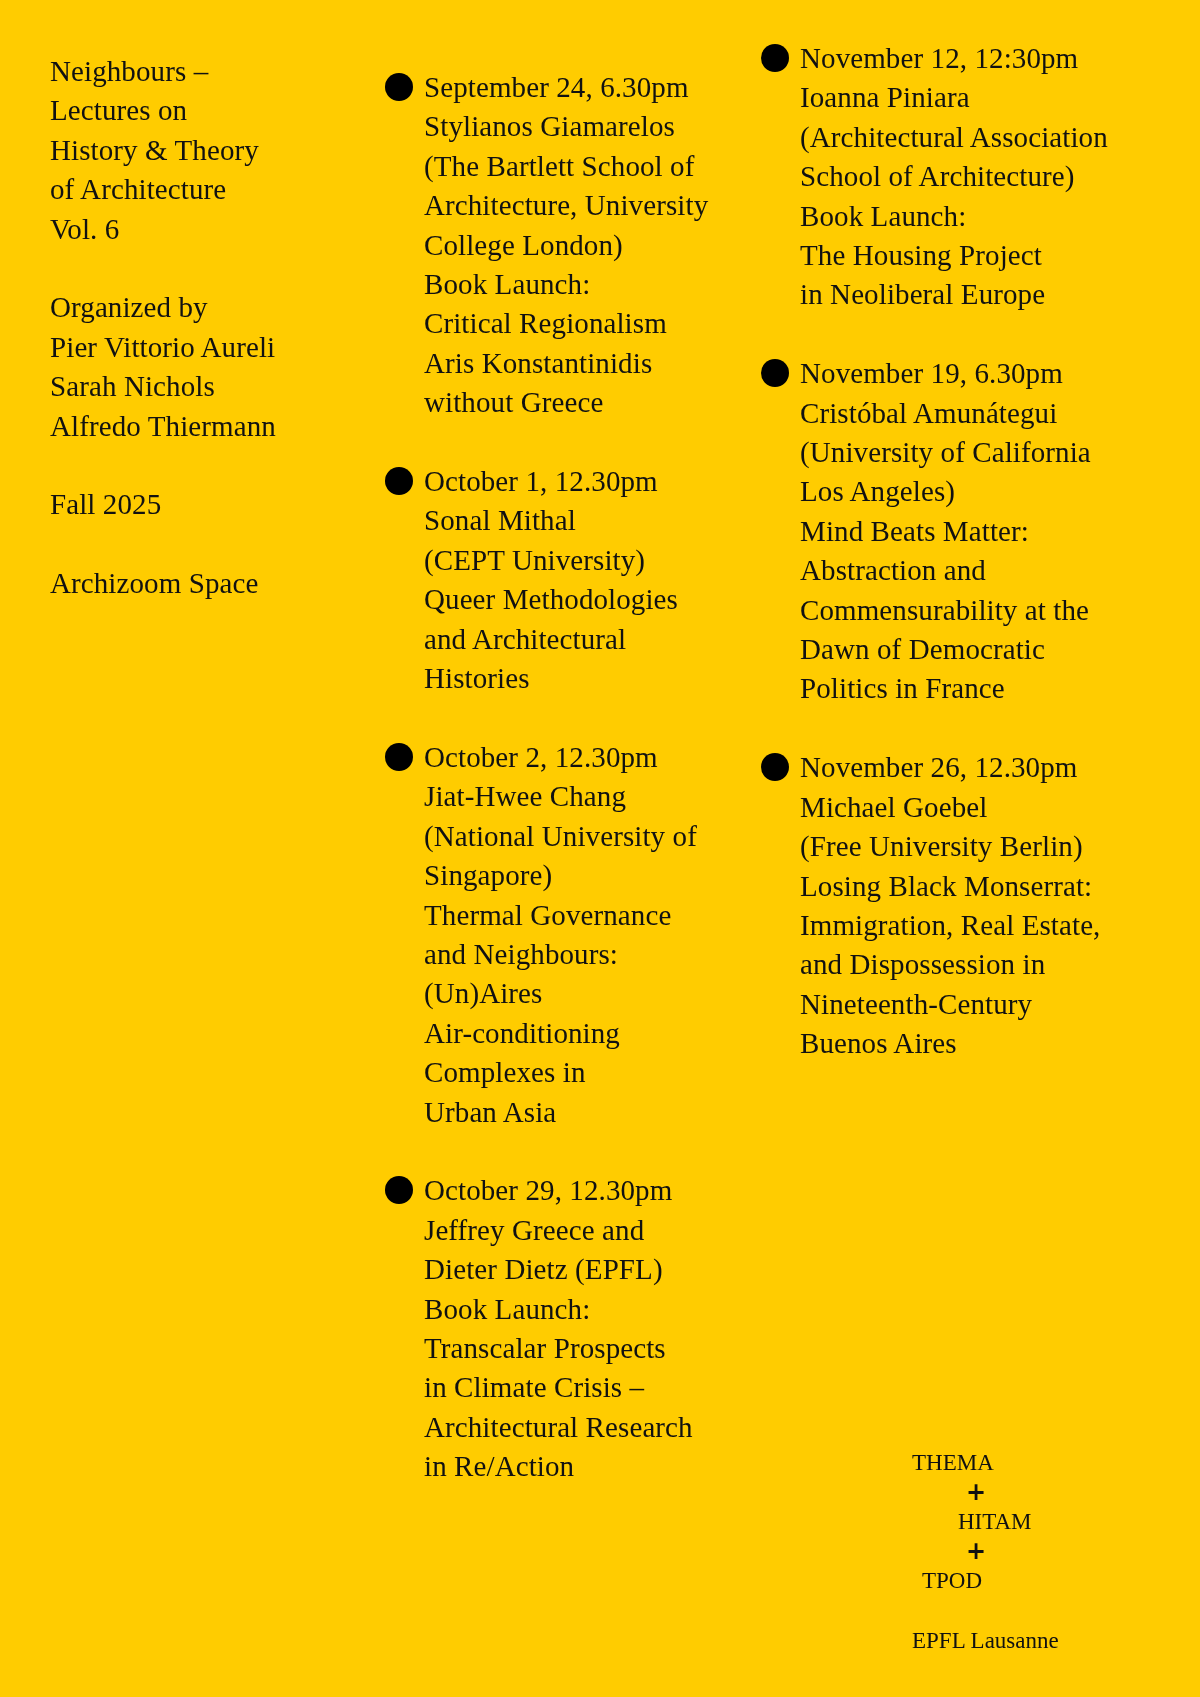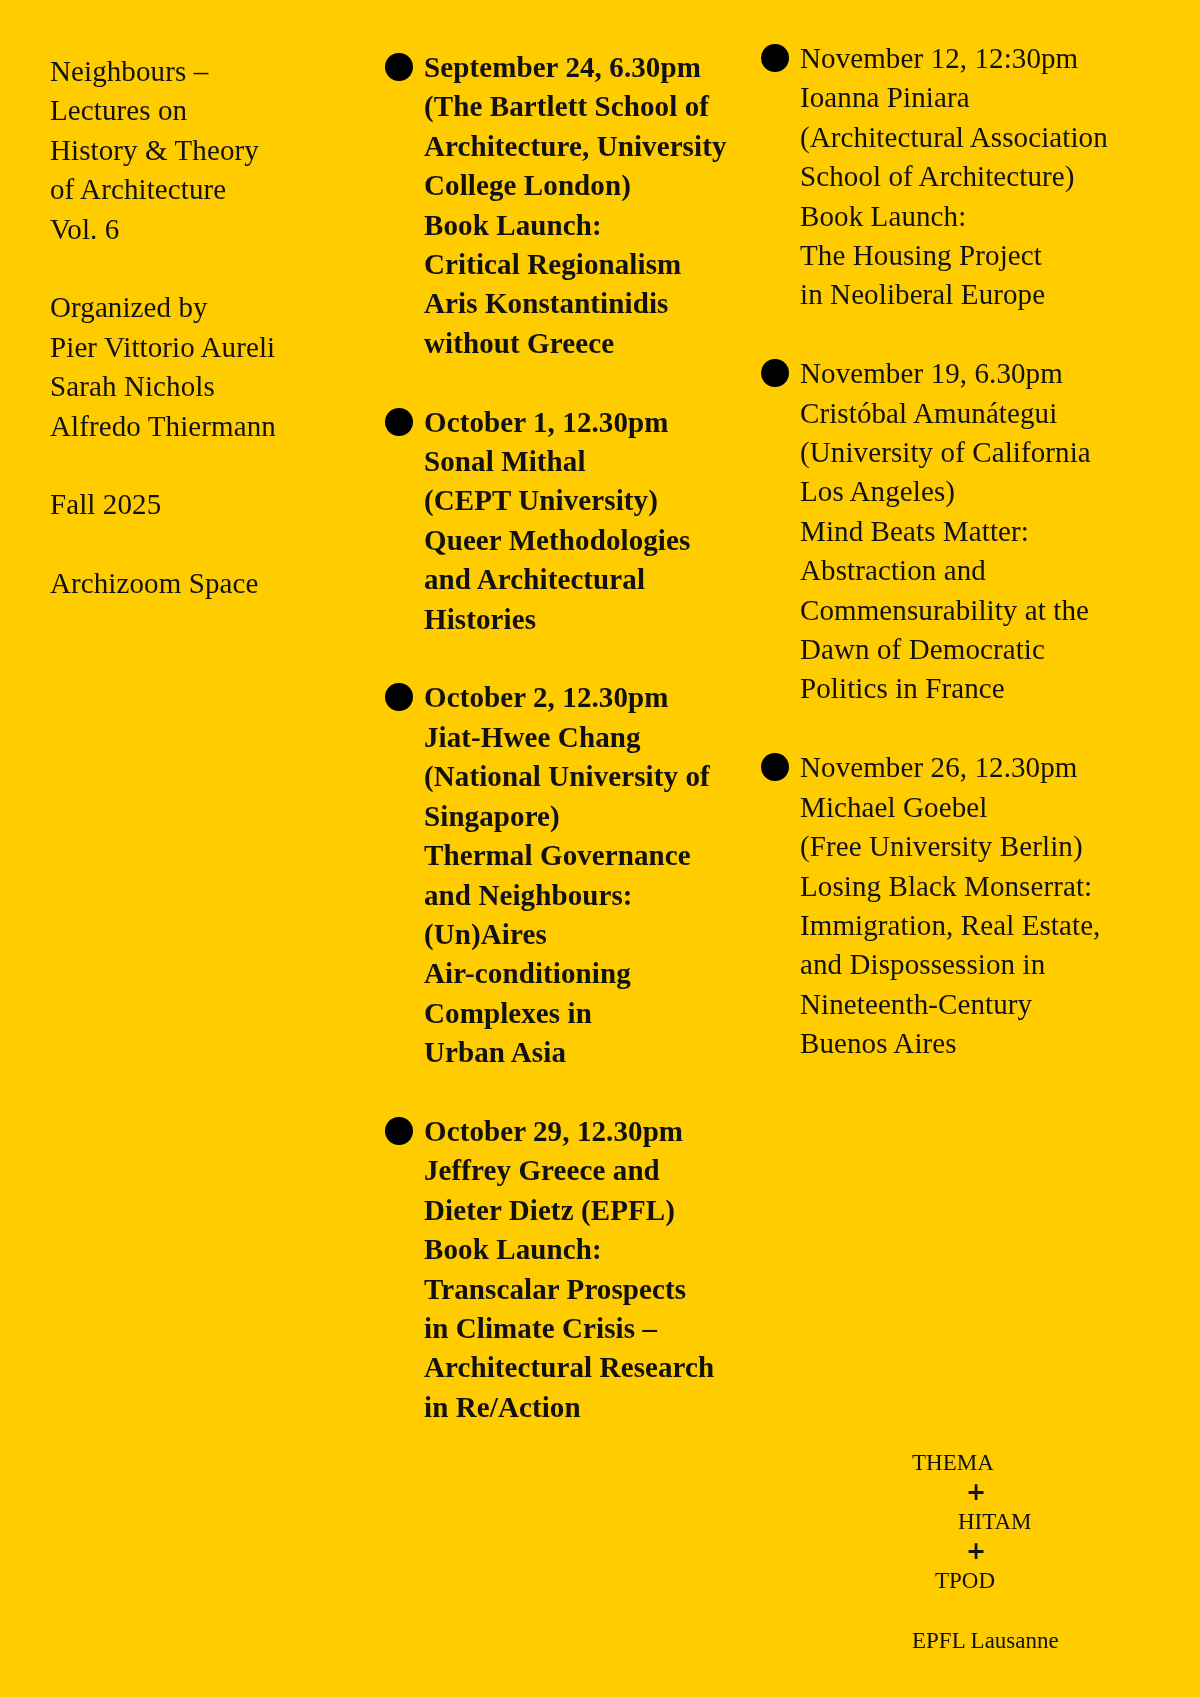--- a/index.html
+++ b/index.html
@@ -29,22 +29,21 @@
     }
     .col-left {
       position: absolute;
       left: 50px;
       top: 52px;
     }
     .block { margin-bottom: 39.4px; }
     .col-mid {
       position: absolute;
       left: 424px;
-      top: 48px;
-      font-weight: bold;
+      top: 68px;
     }
     .col-right {
       position: absolute;
       left: 800px;
       top: 39px;
     }
     .event {
       position: relative;
       margin-bottom: 39.4px;
     }
@@ -67,21 +66,21 @@
     .credits .c-line { display: block; white-space: nowrap; }
     .credits .plus {
       display: block;
       font-family: "DejaVu Sans", sans-serif;
       font-weight: bold;
       font-size: 24px;
       line-height: 29.5px;
       margin-left: 54px;
     }
     .credits .indent-hitam { margin-left: 46px; }
-    .credits .indent-tpod { margin-left: 23px; }
+    .credits .indent-tpod { margin-left: 10px; }
     .credits .location { margin-top: 30px; display: block; }
   </style>
 </head>
 <body>
 
 <div class="poster">
 
   <div class="col-left">
     <div class="block">
       <span class="line">Neighbours –</span>
@@ -101,20 +100,21 @@
     </div>
     <div class="block">
       <span class="line">Archizoom Space</span>
     </div>
   </div>
 
   <div class="col-mid">
     <div class="event">
       <span class="bullet"></span>
       <span class="line">September 24, 6.30pm</span>
+      <span class="line">Stylianos Giamarelos</span>
       <span class="line">(The Bartlett School of</span>
       <span class="line">Architecture, University</span>
       <span class="line">College London)</span>
       <span class="line">Book Launch:</span>
       <span class="line">Critical Regionalism</span>
       <span class="line">Aris Konstantinidis</span>
       <span class="line">without Greece</span>
     </div>
     <div class="event">
       <span class="bullet"></span>

